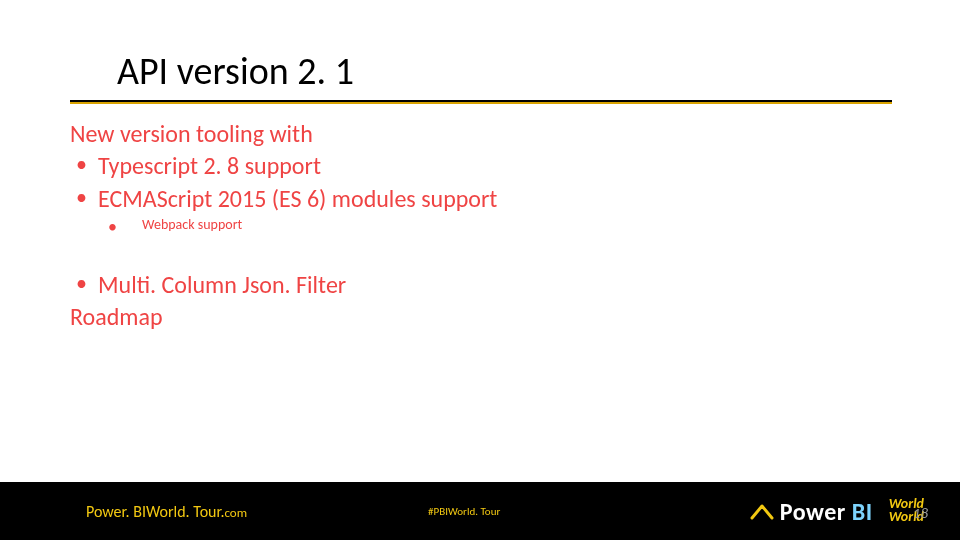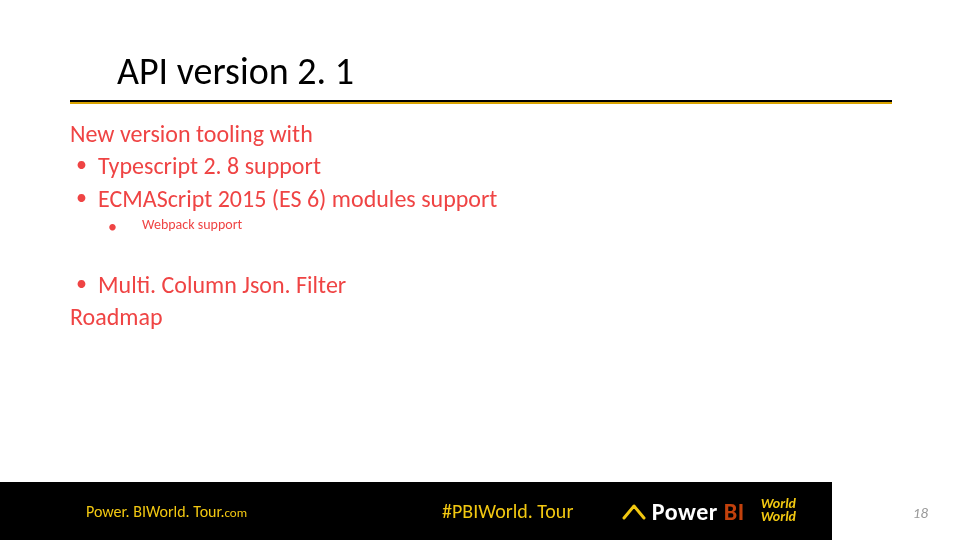--- a/index.html
+++ b/index.html
@@ -9,28 +9,28 @@
   .title-underline { position: absolute; left: 70px; top: 100px; width: 822px; height: 2px; background: #000; }
   .gold-underline { position: absolute; left: 70px; top: 102px; width: 822px; height: 2px; background: #d9a300; }
   .content { position: absolute; left: 70px; top: 118px; width: 822px; color: #ef4444; }
   .line { font-size: 24px; line-height: 1.35; }
   .sub { font-size: 14px; line-height: 1.4; }
   .indent1 { padding-left: 28px; position: relative; }
   .indent2 { padding-left: 72px; position: relative; }
   .bullet1::before { content: "•"; position: absolute; left: 6px; top: 0; font-size: 22px; }
   .bullet2::before { content: "•"; position: absolute; left: 38px; top: 0; font-size: 18px; }
   .gap { height: 34px; }
-  .footer { position: absolute; left: 0; bottom: 0; width: 832px; height: 58px; background: #000; display: flex; align-items: center; }
+  .footer { position: absolute; left: 0; bottom: 0; width: 960px; height: 58px; background: #000; display: flex; align-items: center; }
   .footer-left { color: #f2c811; font-size: 16px; margin-left: 86px; }
   .footer-left .dom { font-size: 13px; }
-  .footer-mid { color: #f2c811; font-size: 20px; position: absolute; left: 442px; }
+  .footer-mid { color: #f2c811; font-size: 11px; position: absolute; left: 428px; }
   .footer-right { position: absolute; right: 36px; display: flex; align-items: center; gap: 6px; }
   .chevron-icon svg { display: block; }
   .brand-text { color: #fff; font-size: 24px; font-weight: 700; letter-spacing: 0.5px; }
-  .brand-text .bi { color: #c2410c; }
+  .brand-text .bi { color: #7dd3fc; }
   .brand-sub { display: inline-flex; flex-direction: column; line-height: 0.9; margin-left: 10px; color: #f2c811; font-size: 14px; font-style: italic; font-weight: 600; }
   .page-num { position: absolute; right: 32px; bottom: 18px; color: #999; font-size: 15px; font-style: italic; }
 </style>
 </head>
 <body>
 
 <div class="slide">
 
   <div class="title">API version 2. 1</div>
   <div class="title-underline"></div>

